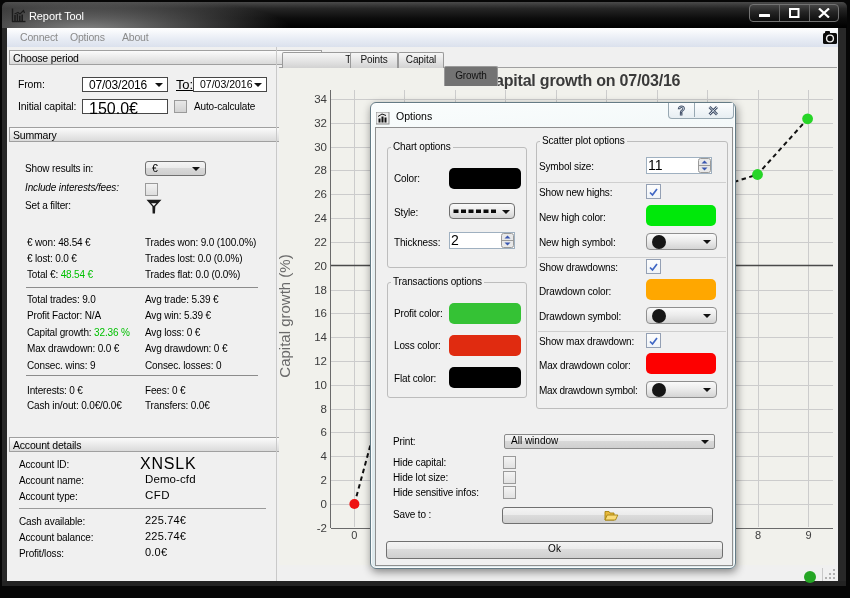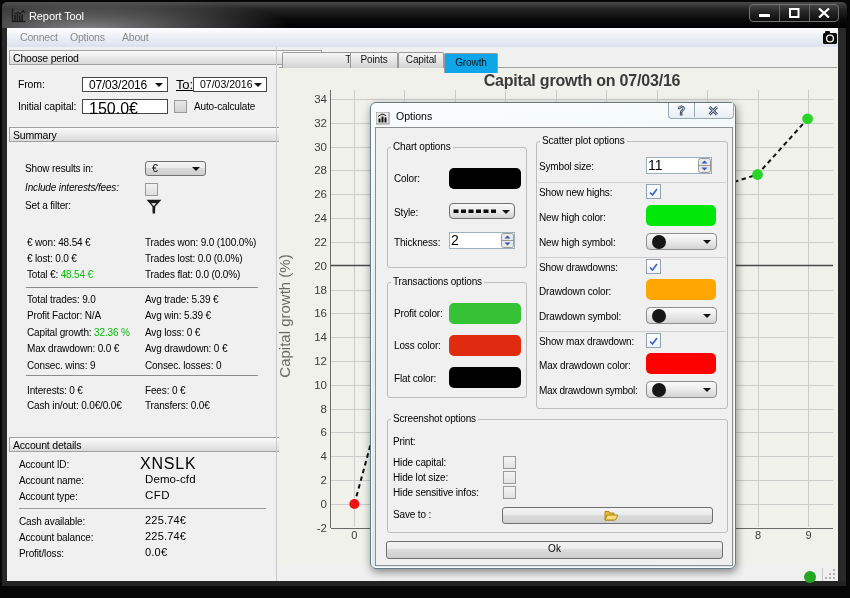--- a/index.html
+++ b/index.html
@@ -24,21 +24,21 @@
 .editbox span{position:absolute;left:6px;top:0px;}
 .arrow{position:absolute;width:0;height:0;border-left:4px solid transparent;border-right:4px solid transparent;border-top:4px solid #111;}
 .combo7{position:absolute;background:linear-gradient(#f4f4f4,#ebebeb 45%,#d9d9d9 46%,#cfcfcf);border:1px solid #707070;border-radius:3px;}
 .cb{position:absolute;width:11px;height:11px;background:#fff;border:1px solid #8a8a8a;}
 .cbgrey{position:absolute;width:11px;height:11px;background:linear-gradient(#e8e8e8,#d2d2d2);border:1px solid #9a9a9a;}
 .hline{position:absolute;height:1px;background:#8c8c8c;}
 .green{color:#00c000;}
 
 .tab{position:absolute;top:52px;height:15px;background:linear-gradient(#f6f6f6,#e2e2e2 60%,#d2d2d2);border:1px solid #9a9a9a;border-bottom:none;border-radius:2px 2px 0 0;}
 .tab span, .tabsel span{position:absolute;width:100%;text-align:center;top:1px;font-size:10px;letter-spacing:-0.1px;color:#111;}
-.tabsel{position:absolute;top:53px;height:19px;background:#0ea5e9;border:1px solid #9a9a9a;border-bottom:none;border-radius:2px 2px 0 0;z-index:3;}
+.tabsel{position:absolute;top:66px;height:19px;background:#737373;border:1px solid #9a9a9a;border-bottom:none;border-radius:2px 2px 0 0;z-index:3;}
 #pane{left:279px;top:67px;width:558px;height:499px;border-top:1px solid #a0a0a0;background:#f0f0ef;}
 
 #dlg{left:370px;top:102px;width:364px;height:465px;border-radius:6px;
  background:linear-gradient(175deg,#fafdfd,#e8f1f3 30%,#dde9ec);
  border:1px solid #647b85;box-shadow:1px 3px 9px rgba(0,0,0,.45), inset 0 0 0 1px rgba(255,255,255,.85);z-index:10;}
 #dlgface{position:absolute;left:4px;top:24px;width:356px;height:437px;background:#f0f0f0;border:1px solid #8f8f8f;}
 .grp{position:absolute;border:1px solid #bdbdbd;border-radius:3px;}
 .grp > b{position:absolute;left:3px;top:-7px;font-size:10px;letter-spacing:-0.15px;font-weight:normal;background:#f0f0f0;padding:0 2px;color:#000;}
 .swatch{position:absolute;border-radius:5px;}
 .spin{position:absolute;background:#fff;border:1px solid #9fb0c0;}
@@ -409,24 +409,25 @@
             <path d="M3 6.5 L5.5 9 L10 3" fill="none" stroke="#3f66c4" stroke-width="1.7"></path>
           </svg></div>
       <div class="lbl" style="left:163px;top:231px;">Max drawdown color:</div>
       <div class="swatch" style="left:270px;top:225px;width:70px;height:21px;background:#fd0000;"></div>
       <div class="lbl" style="left:163px;top:256px;letter-spacing:-0.3px;">Max drawdown symbol:</div>
       <div class="combo-rnd" style="left:270px;top:253px;width:69px;height:15px;">
         <span style="position:absolute;left:5px;top:0.5px;width:14px;height:14px;border-radius:50%;background:#161616;"></span>
         <i class="arrow" style="right:5px;top:6px;"></i>
       </div>
 
-      <div class="grp" style="left:11px;top:291px;width:339px;height:112px;">
-          <b>Screenshot options</b>
+      <div class="lbl" style="left:17px;top:307px;">Print:</div>
+      <div class="combo7" style="left:128px;top:306px;width:209px;height:13px;border-radius:2px;border-color:#8a8a8a;">
+          <span style="position:absolute;left:6px;top:0;font-size:10px;">All window</span>
+          <i class="arrow" style="right:5px;top:5px;"></i>
         </div>
-      <div class="lbl" style="left:17px;top:307px;">Print:</div>
       <div class="lbl" style="left:17px;top:328px;text-align:right;">Hide capital:</div>
       <div class="cb" style="left:127px;top:328px;background:linear-gradient(#f4f4f4,#e2e2e2);border-color:#9a9a9a;"></div>
       <div class="lbl" style="left:17px;top:343px;">Hide lot size:</div>
       <div class="cb" style="left:127px;top:343px;background:linear-gradient(#f4f4f4,#e2e2e2);border-color:#9a9a9a;"></div>
       <div class="lbl" style="left:17px;top:358px;">Hide sensitive infos:</div>
       <div class="cb" style="left:127px;top:358px;background:linear-gradient(#f4f4f4,#e2e2e2);border-color:#9a9a9a;"></div>
       <div class="lbl" style="left:17px;top:380px;">Save to :</div>
       <div class="btn7" style="left:126px;top:379px;width:209px;height:15px;">
         <svg style="position:absolute;left:101px;top:1px;" width="15" height="13">
             <path d="M1 2.5 L5 2.5 L6 4 L10 4 L10 11 L1 11 Z" fill="#e8b83c" stroke="#a5820f" stroke-width="0.9"></path>

